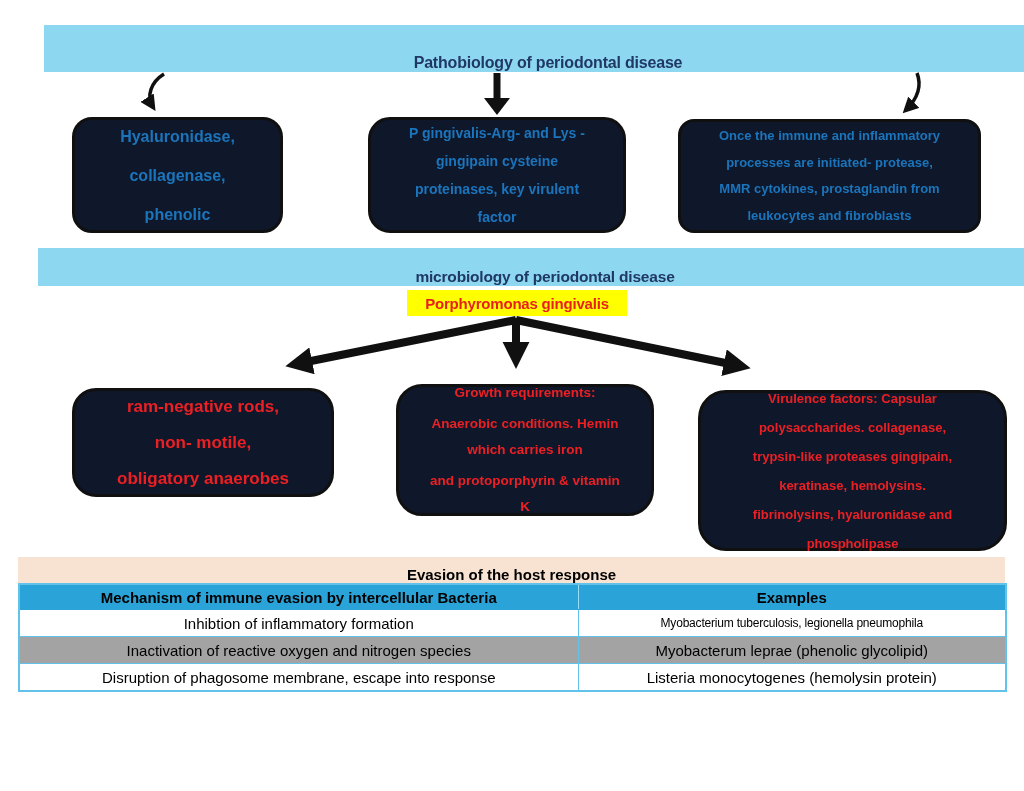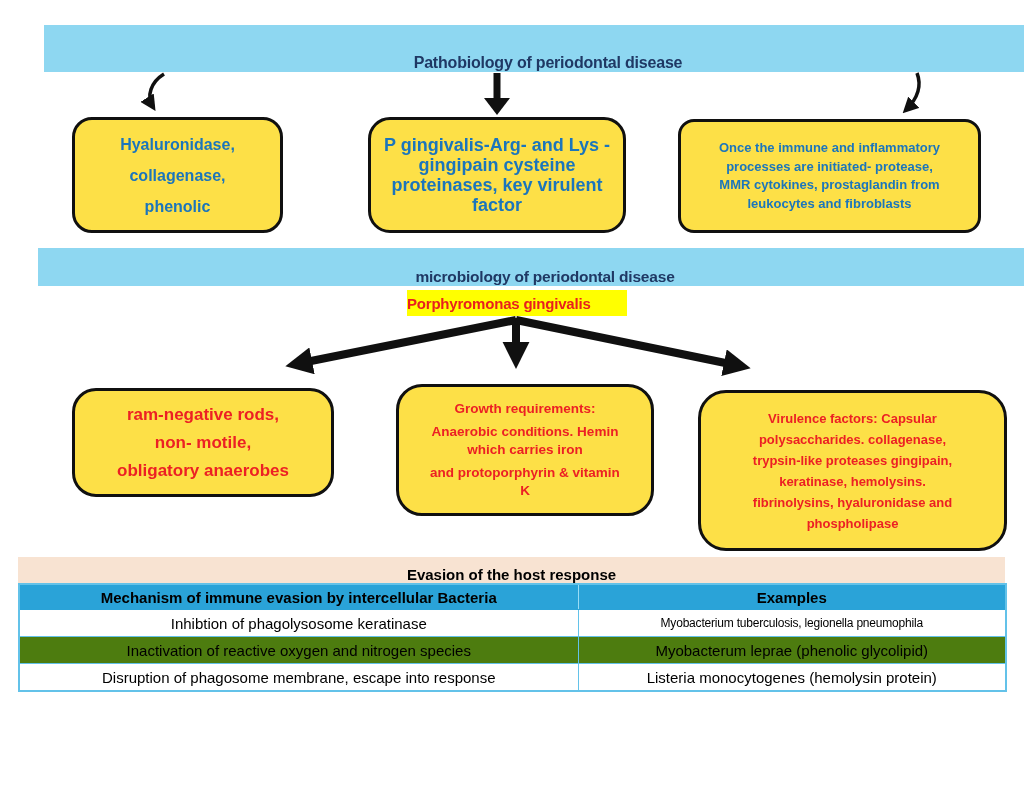--- a/index.html
+++ b/index.html
@@ -6,53 +6,53 @@
   .canvas{position:relative;width:1024px;height:791px;background:#ffffff;
     font-family:"Liberation Sans",sans-serif;overflow:hidden;}
 
   
   .banner{position:absolute;background:#8ED7F1;display:flex;align-items:flex-end;justify-content:center;
     color:#1F3864;font-weight:bold;letter-spacing:-0.2px;margin-left:36px;}
   .banner1{left:8px;top:25px;width:1008px;height:47px;font-size:16px;}
   .banner2{left:2px;top:248px;width:1014px;height:38px;font-size:15.5px;}
 
   
-  .rbx{position:absolute;background:#fde047;border:3px solid #101010;
+  .rbx{position:absolute;background:#0f172a;border:3px solid #101010;
     display:flex;flex-direction:column;align-items:center;justify-content:center;
-    text-align:center;font-weight:bold;}
+    text-align:center;font-weight:bold;gap:8px;}
   .blue{color:#1B75BC;}
   .red{color:#EC2024;}
   .bbox1{left:72px;top:117px;width:205px;height:110px;font-size:16px;line-height:31px;border-radius:20px;}
-  .bbox2{left:368px;top:117px;width:252px;height:110px;font-size:18px;line-height:20px;border-radius:22px;}
+  .bbox2{left:368px;top:117px;width:252px;height:110px;font-size:14px;line-height:20px;border-radius:22px;}
   .bbox3{left:678px;top:119px;width:297px;height:108px;font-size:13px;line-height:18.5px;border-radius:16px;}
   .rbox1{left:72px;top:388px;width:256px;height:103px;font-size:17px;line-height:28px;border-radius:24px;border-width:3.5px;}
   .rbox2{left:396px;top:384px;width:252px;height:126px;font-size:13.5px;line-height:18px;border-radius:26px;border-width:3.5px;}
   .rbox2 .line:nth-child(2){margin-top:5px;}
   .rbox2 .line:nth-child(4){margin-top:5px;}
   .rbox3{left:698px;top:390px;width:303px;height:155px;font-size:13px;line-height:21px;border-radius:28px;border-width:3.5px;}
 
   
   .highlight{position:absolute;left:407px;top:290px;width:220px;height:26px;background:#FFFF00;
-    color:#E8201E;font-weight:bold;font-size:15px;display:flex;align-items:center;
+    color:#E8201E;font-weight:bold;font-size:15px;display:flex;align-items:center;justify-content:center;
     letter-spacing:-0.2px;}
 
   
   .arrowsvg{position:absolute;left:0;pointer-events:none;}
   .a1{top:70px;}
   .a2{top:314px;}
 
   
   .tbl-title{position:absolute;left:18px;top:557px;width:987px;height:34px;background:#F8E3D2;
     display:flex;align-items:center;justify-content:center;font-weight:bold;font-size:15px;color:#000;}
   table.etable{position:absolute;left:18px;top:583px;width:987px;border-collapse:collapse;
     table-layout:fixed;color:#000;background:#fff;border:2px solid #63C2E9;}
   .etable th{background:#2AA3D8;font-weight:bold;font-size:15px;height:24px;
     border:1.5px solid #2AA3D8;border-right:1.5px solid #9ADCF5;text-align:center;padding:0;}
   .etable td{border:1.5px solid #63C2E9;height:26px;text-align:center;padding:0 4px;font-size:15px;}
-  .etable tr.alt td{background:#4d7c0f;}
+  .etable tr.alt td{background:#a3a3a3;}
   .etable td.small{font-size:12px;letter-spacing:-0.2px;}
 </style>
 </head>
 <body>
 
 <div class="canvas">
 
   <div class="banner banner1">
     <span>Pathobiology of periodontal disease</span>
   </div>
@@ -141,21 +141,21 @@
     <colgroup>
         <col style="width:559px">
         <col style="width:428px">
       </colgroup>
     <tbody>
         <tr>
       <th>Mechanism of immune evasion by intercellular Bacteria</th>
       <th>Examples</th>
     </tr>
     <tr>
-      <td>Inhibtion of phagolysosome keratinase</td>
+      <td>Inhibtion of inflammatory formation</td>
       <td class="small">Myobacterium tuberculosis, legionella pneumophila</td>
     </tr>
     <tr class="alt">
       <td>Inactivation of reactive oxygen and nitrogen species</td>
       <td>Myobacterum leprae (phenolic glycolipid)</td>
     </tr>
     <tr>
       <td>Disruption of phagosome membrane, escape into response</td>
       <td>Listeria monocytogenes (hemolysin protein)</td>
     </tr>

